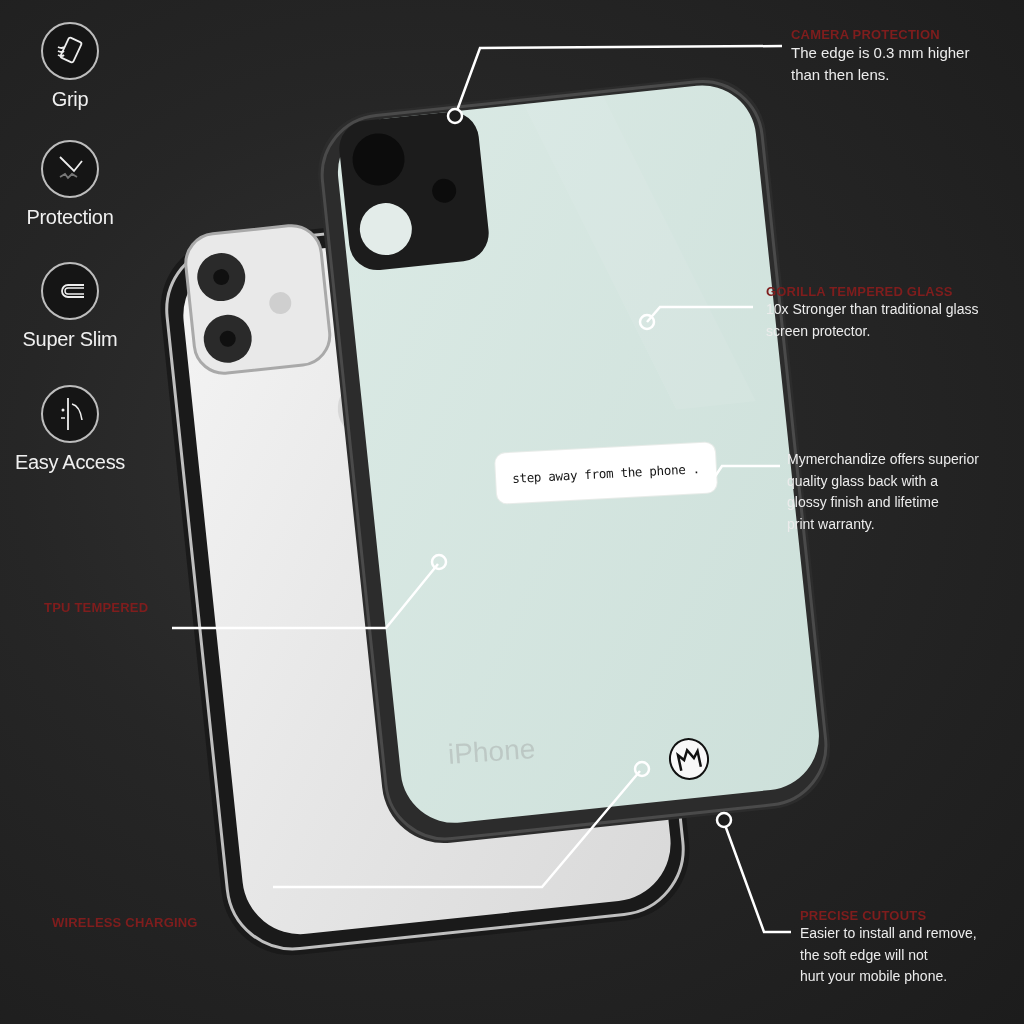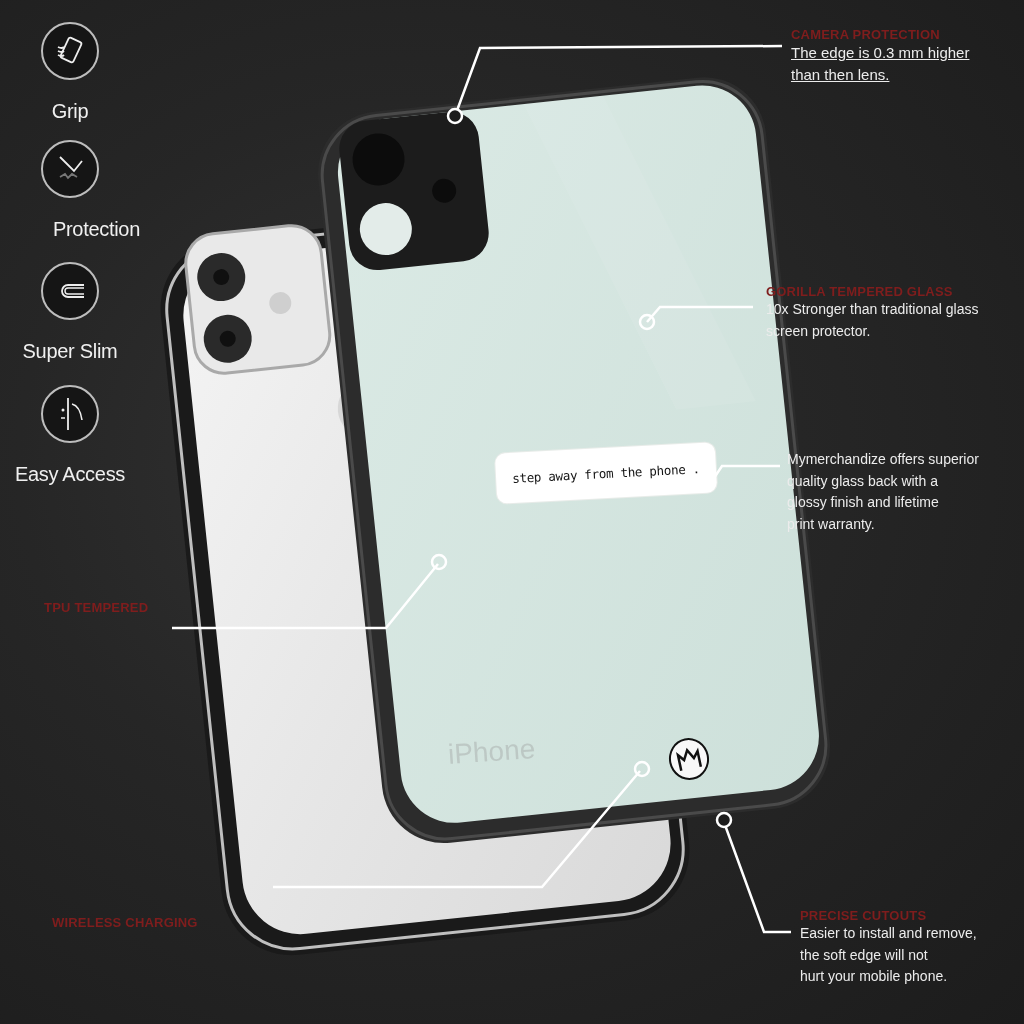--- a/index.html
+++ b/index.html
@@ -14,21 +14,21 @@
   
   .feature { position: absolute; left: 0; width: 140px; text-align: center; }
   .feature .badge {
     width: 58px; height: 58px; margin: 0 auto;
     border-radius: 50%;
     border: 2px solid #bdbdbd;
     background: #151515;
     display: flex; align-items: center; justify-content: center;
   }
   .feature .label {
-    margin-top: 20px;
+    margin-top: 8px;
     font-size: 20px; color: #f0f0f0;
     letter-spacing: -0.3px;
   }
 
   
   .callout { position: absolute; }
   .callout .title {
     font-weight: bold; font-size: 13px; color: #7f1d1d;
     letter-spacing: 0.2px; white-space: nowrap;
   }
@@ -148,21 +148,21 @@
 <div class="feature" style="top:22px;">
   <div class="badge">
     <svg width="36" height="36" viewBox="0 0 36 36">
         <rect x="12" y="6" width="14" height="22" rx="2" transform="rotate(25 19 17)" fill="none" stroke="#eee" stroke-width="1.8"></rect>
         <path d="M6 14 q4 2 6 0 M6 18 q4 2 6 0 M6 22 q4 2 6 0" stroke="#eee" stroke-width="1.8" fill="none"></path>
       </svg>
   </div>
   <div class="label">Grip</div>
 </div>
 
-<div class="feature" style="top:140px;text-align:right;">
+<div class="feature" style="top:140px;">
   <div class="badge">
     <svg width="36" height="36" viewBox="0 0 36 36">
         <path d="M8 6 L22 20 L30 10" fill="none" stroke="#eee" stroke-width="1.8"></path>
         <path d="M8 26 l5 -3 l3 4 l4 -4 l5 3" fill="none" stroke="#777" stroke-width="1.8"></path>
       </svg>
   </div>
   <div class="label">Protection</div>
 </div>
 
 <div class="feature" style="top:262px;">
@@ -182,21 +182,21 @@
         <path d="M20 8 q8 2 10 16" fill="none" stroke="#eee" stroke-width="1.6"></path>
         <circle cx="11" cy="14" r="1.5" fill="#eee"></circle>
         <line x1="9" y1="22" x2="13" y2="22" stroke="#eee" stroke-width="1.5"></line>
       </svg>
   </div>
   <div class="label">Easy Access</div>
 </div>
 
 <div class="callout" style="left:791px; top:27px;">
   <div class="title">CAMERA PROTECTION</div>
-  <div class="body" style="font-size:15px;text-decoration:underline;">The edge is 0.3 mm higher
+  <div class="body" style="font-size:15px;">The edge is 0.3 mm higher
 than then lens.</div>
 </div>
 
 <div class="callout" style="left:766px; top:284px;">
   <div class="title">GORILLA TEMPERED GLASS</div>
   <div class="body">10x Stronger than traditional glass
 screen protector.</div>
 </div>
 
 <div class="callout" style="left:787px; top:449px;">

